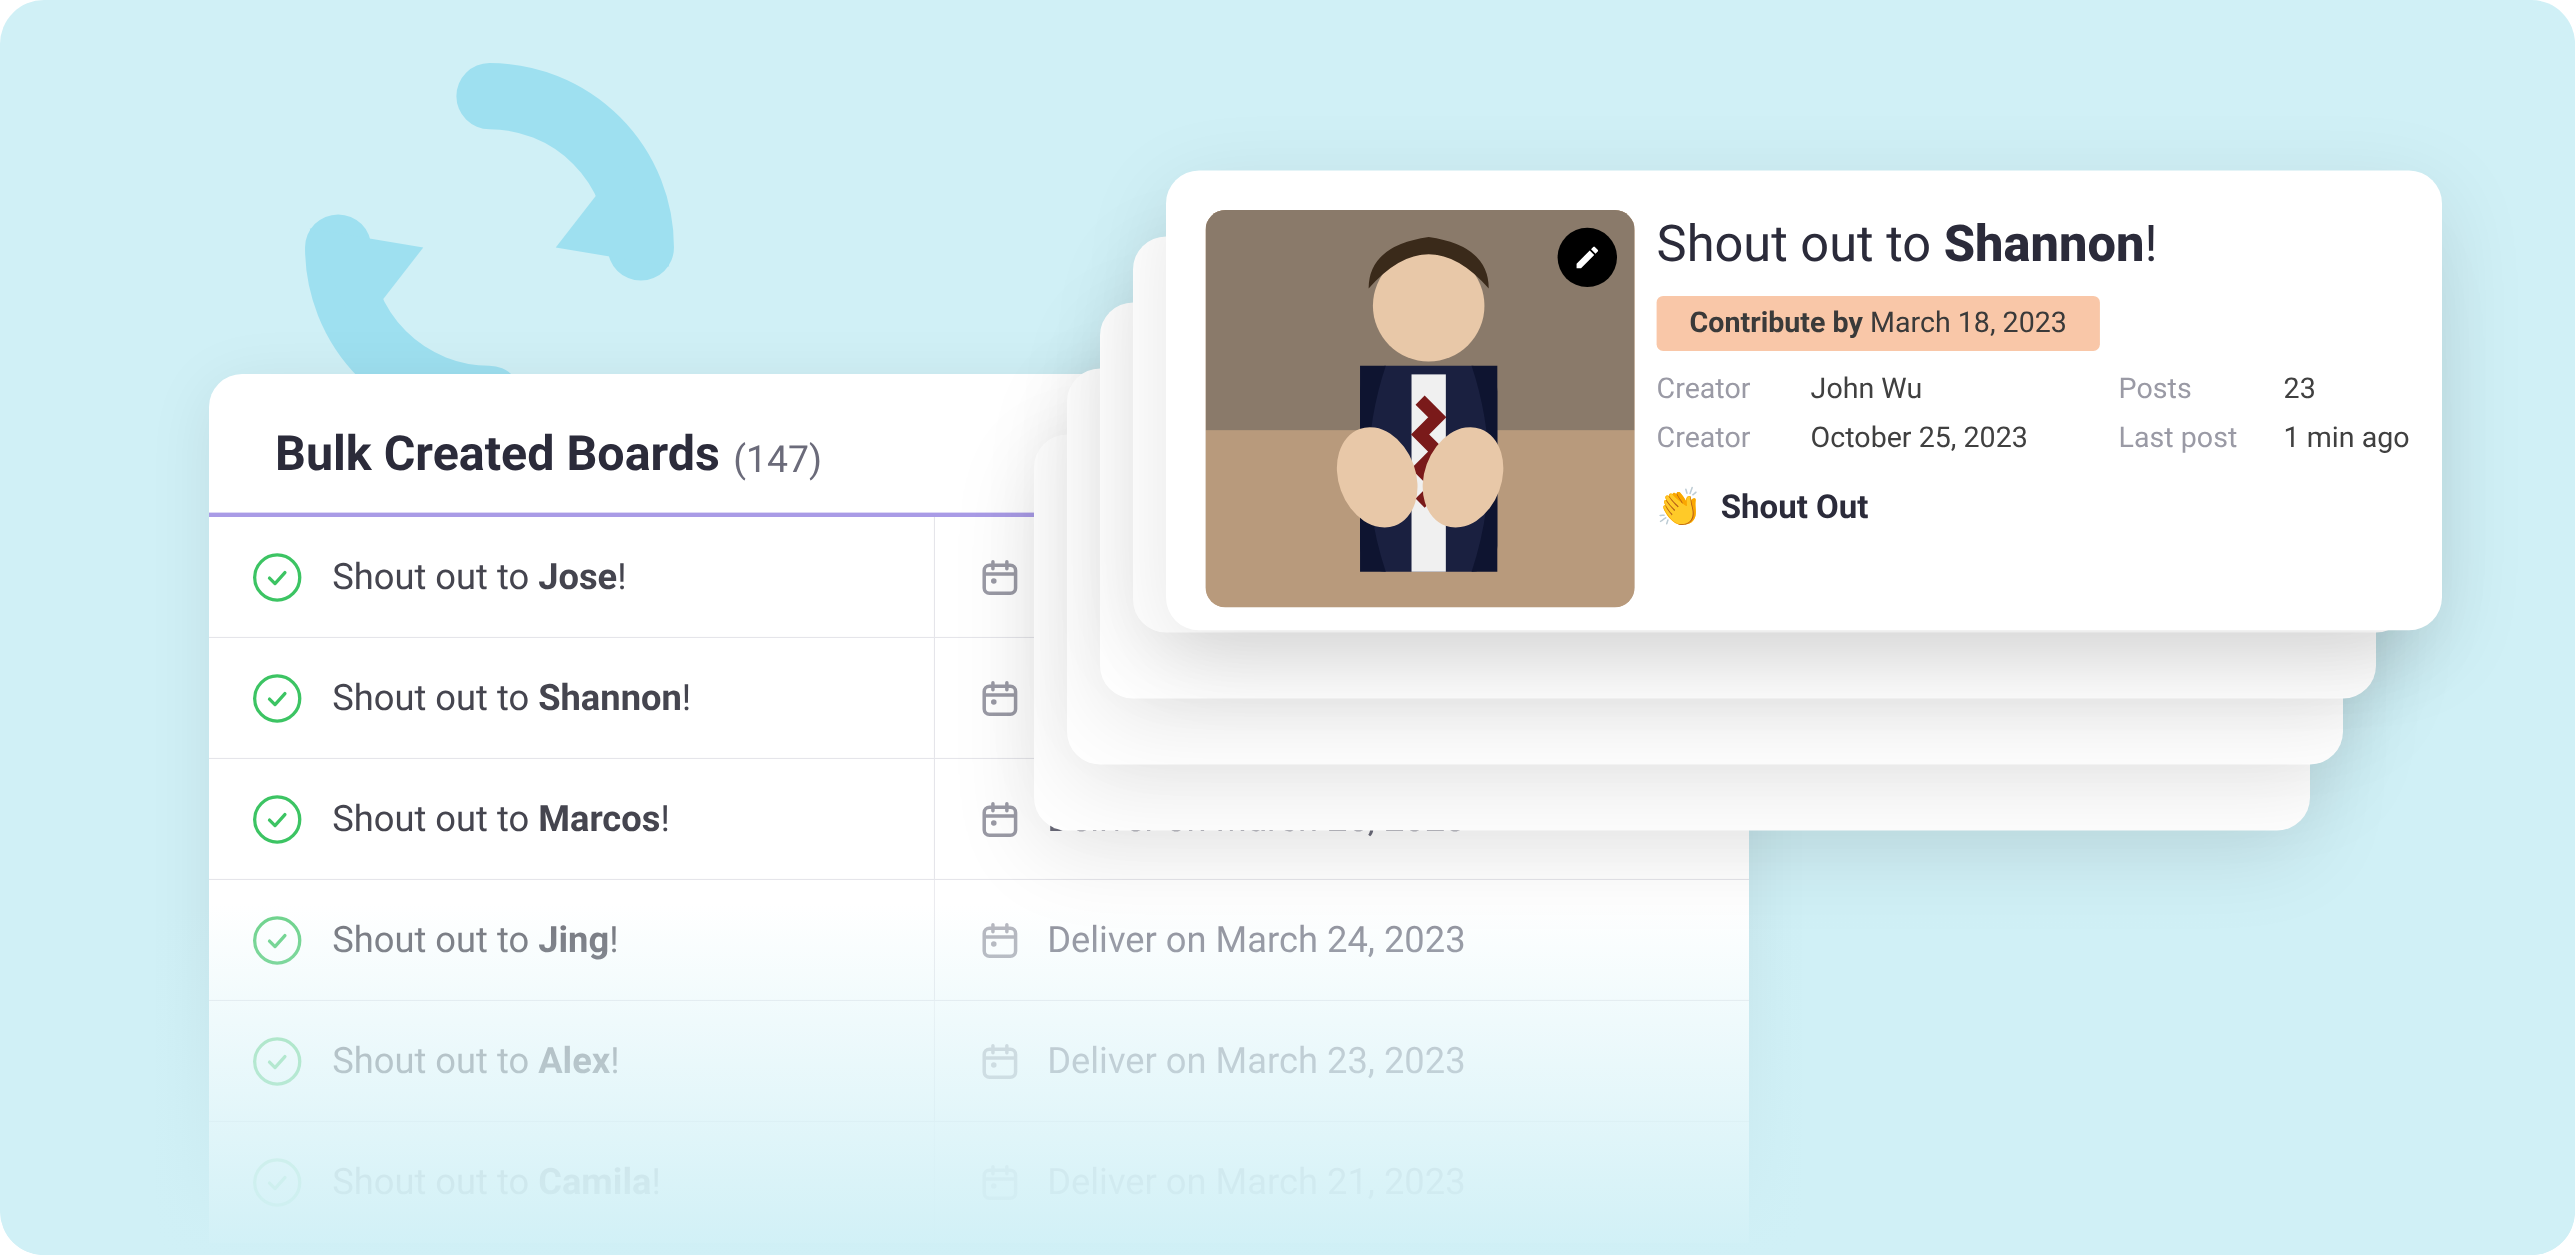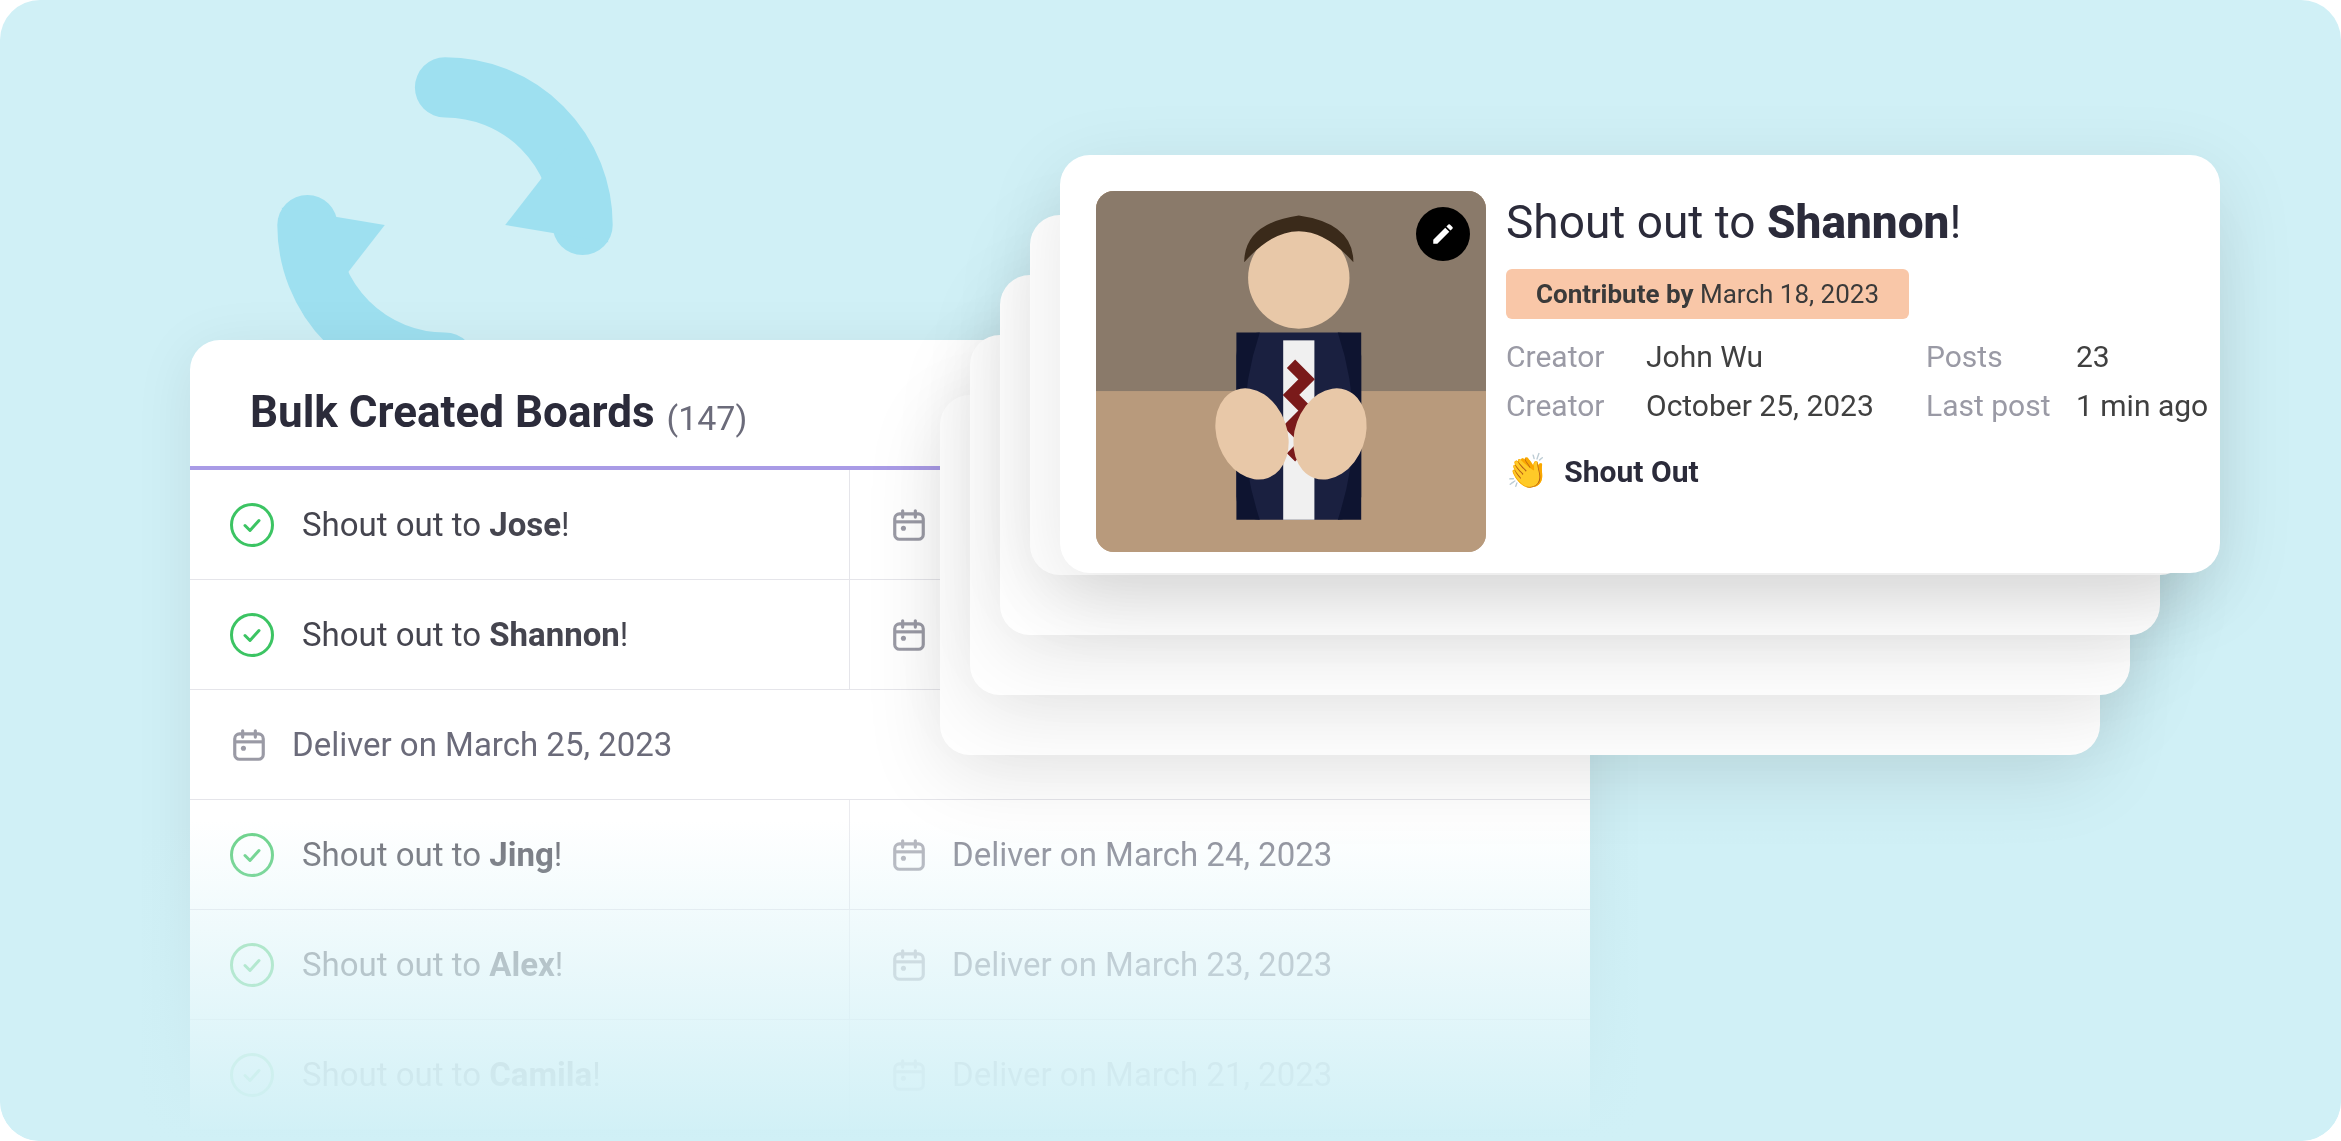--- a/index.html
+++ b/index.html
@@ -154,21 +154,21 @@
     border-radius: 6px;
     width: fit-content;
   }
   .contribute-pill .lbl { font-weight: 700; }
 
   .meta-grid {
     display: grid;
     grid-template-columns: 130px 270px 140px 180px;
     row-gap: 14px;
     column-gap: 10px;
-    font-size: 30px;
+    font-size: 26px;
     align-items: center;
   }
   .meta-grid .k { color: #9a9aa5; }
   .meta-grid .v { color: #404040; }
 
   .category {
     display: flex; align-items: center; gap: 16px;
     font-size: 30px; font-weight: 700; color: #2b2b3a;
     margin-top: 8px;
   }
@@ -245,20 +245,30 @@
         <rect x="3" y="5" width="18" height="16" rx="3"></rect>
         <line x1="3" y1="10" x2="21" y2="10" stroke="#9a9aa5" stroke-width="2"></line>
         <line x1="8" y1="3" x2="8" y2="7" stroke="#9a9aa5" stroke-width="2" stroke-linecap="round"></line>
         <line x1="16" y1="3" x2="16" y2="7" stroke="#9a9aa5" stroke-width="2" stroke-linecap="round"></line>
         <circle class="dot" cx="8.5" cy="14" r="1.6"></circle>
       </svg>
       <span>Deliver on March 25, 2023</span>
     </div>
         </div>
         <div class="board-row ">
+    <div class="left">
+      <span class="check-circle">
+        <svg viewBox="0 0 24 24">
+                <path d="M5 12.5 L10 17.5 L19 7.5" fill="none" stroke="#3cc463" stroke-width="3" stroke-linecap="round" stroke-linejoin="round"></path>
+              </svg>
+      </span>
+      <span class="shout-text">
+        <span>Shout out to </span><span class="name">Marcos</span><span>!</span>
+      </span>
+    </div>
     <div class="right">
       <svg class="cal-icon" viewBox="0 0 24 24">
         <rect x="3" y="5" width="18" height="16" rx="3"></rect>
         <line x1="3" y1="10" x2="21" y2="10" stroke="#9a9aa5" stroke-width="2"></line>
         <line x1="8" y1="3" x2="8" y2="7" stroke="#9a9aa5" stroke-width="2" stroke-linecap="round"></line>
         <line x1="16" y1="3" x2="16" y2="7" stroke="#9a9aa5" stroke-width="2" stroke-linecap="round"></line>
         <circle class="dot" cx="8.5" cy="14" r="1.6"></circle>
       </svg>
       <span>Deliver on March 25, 2023</span>
     </div>

